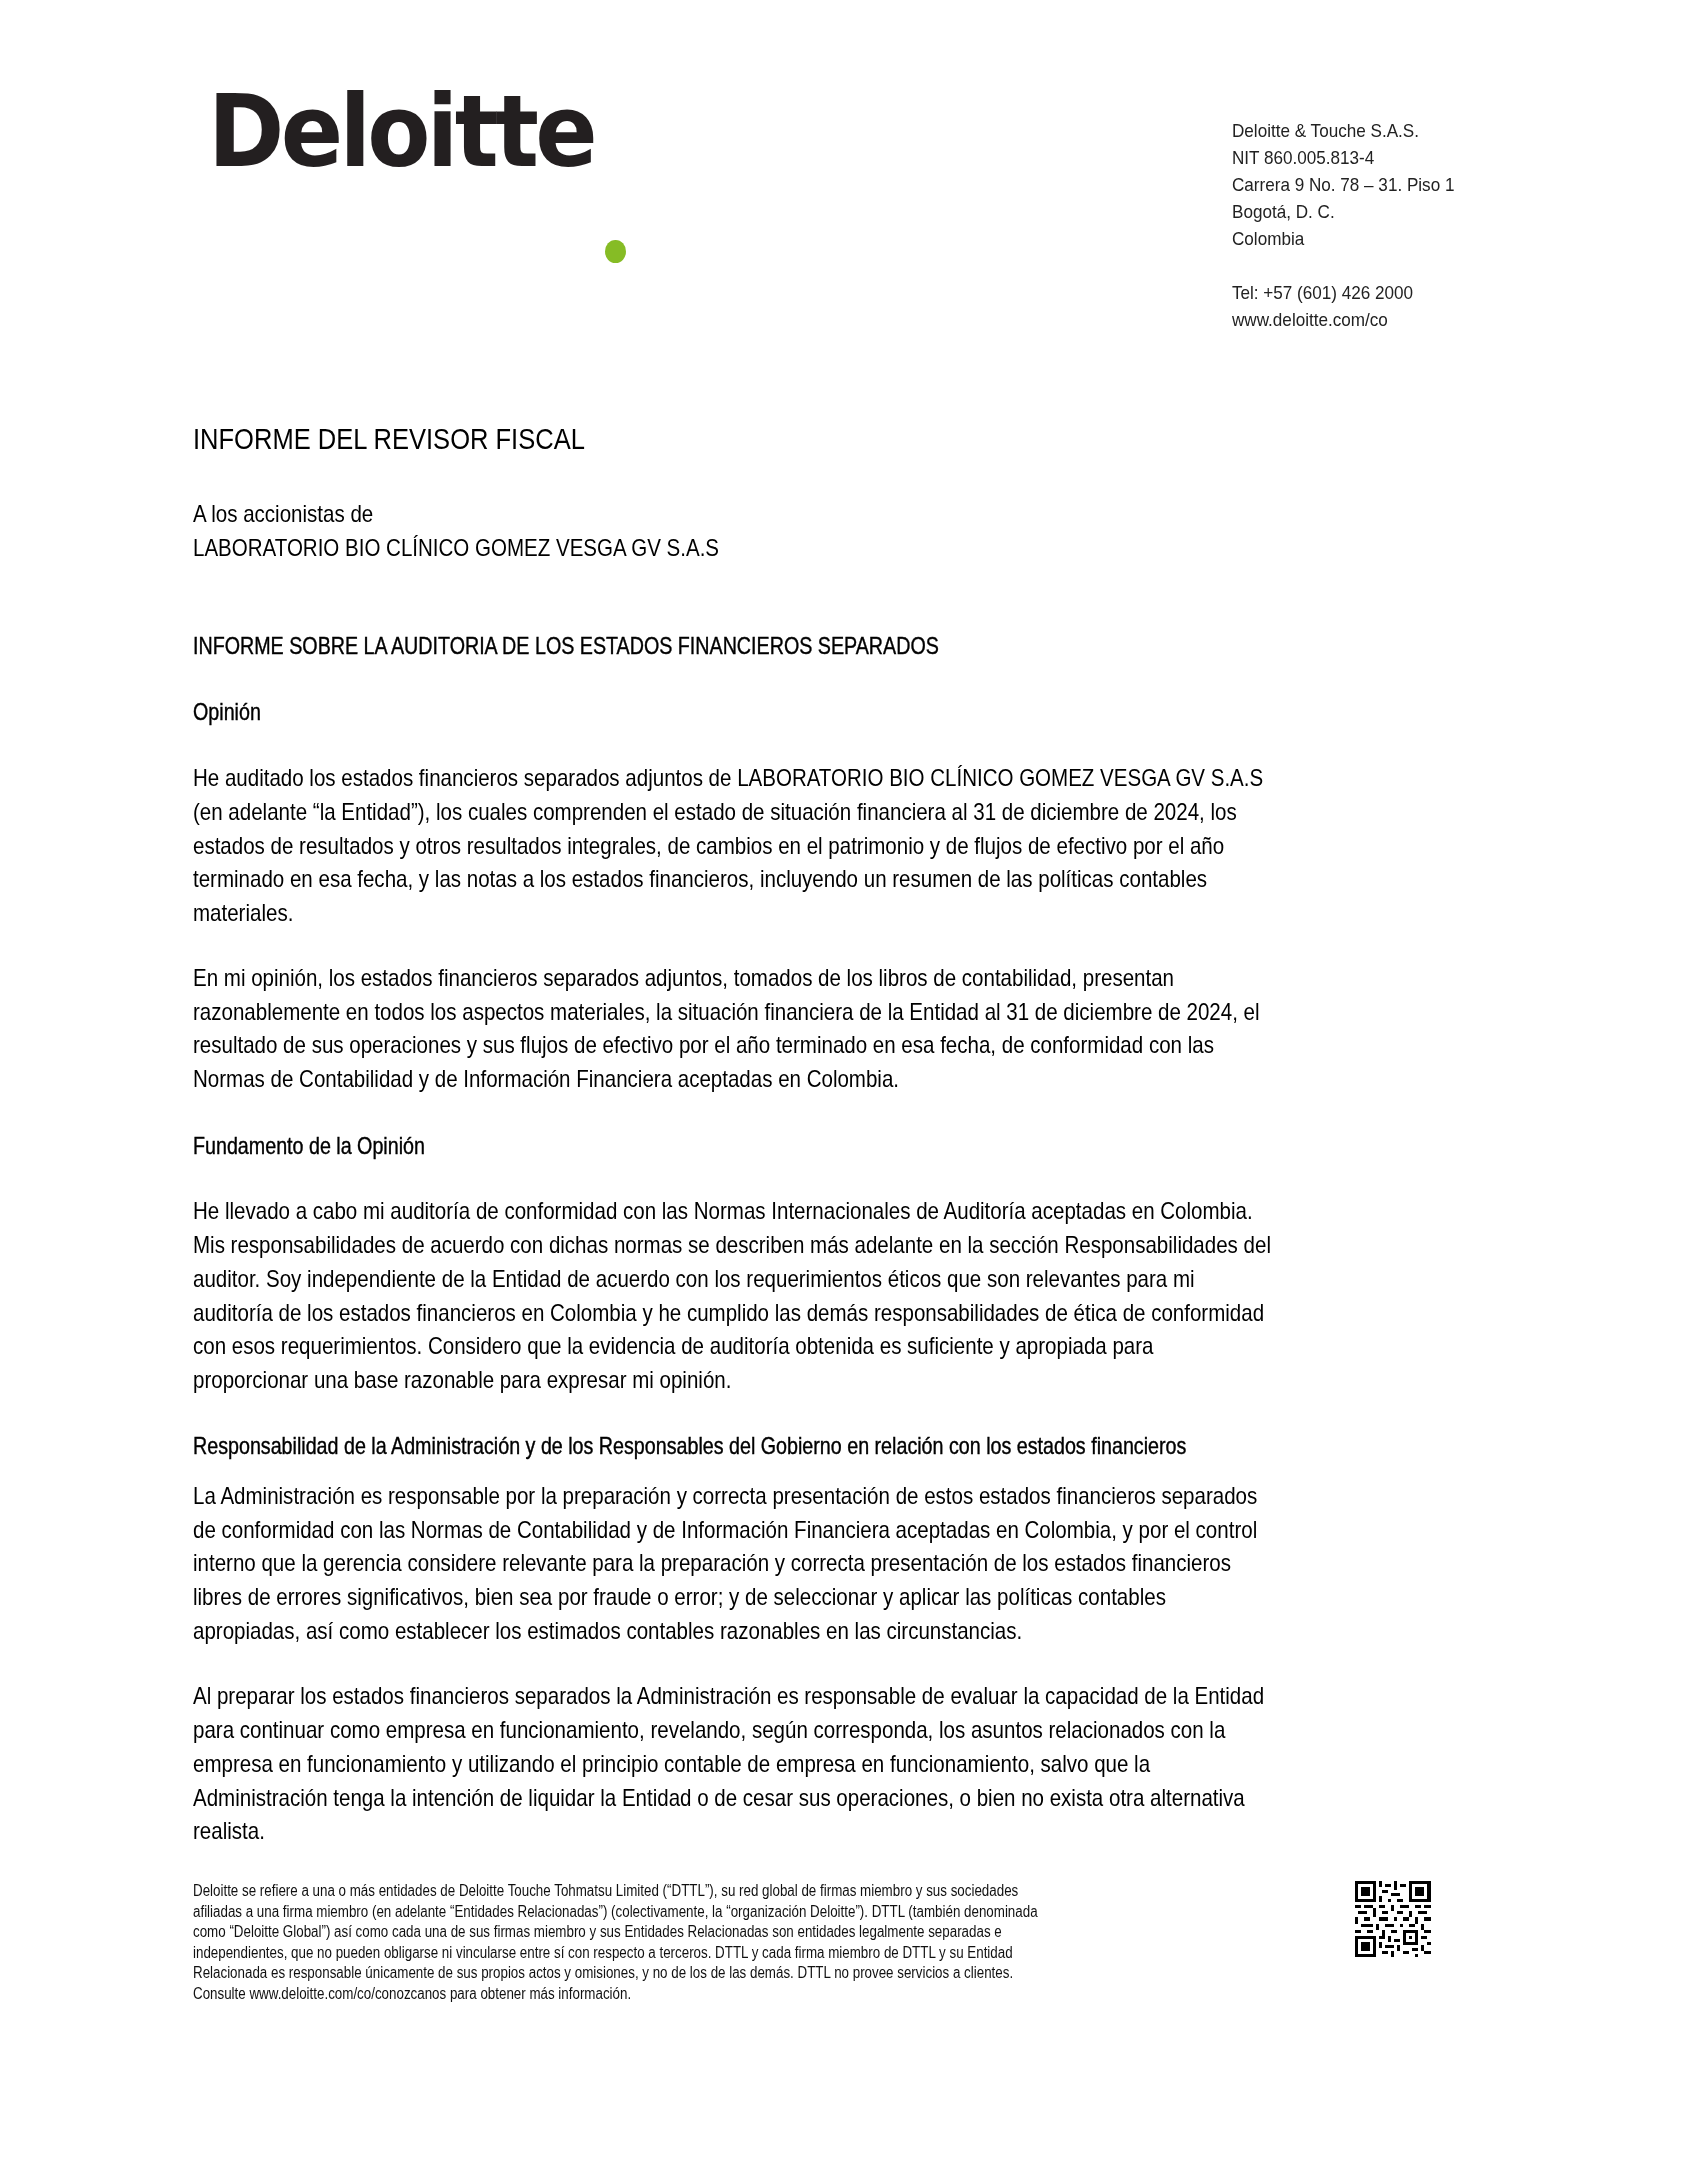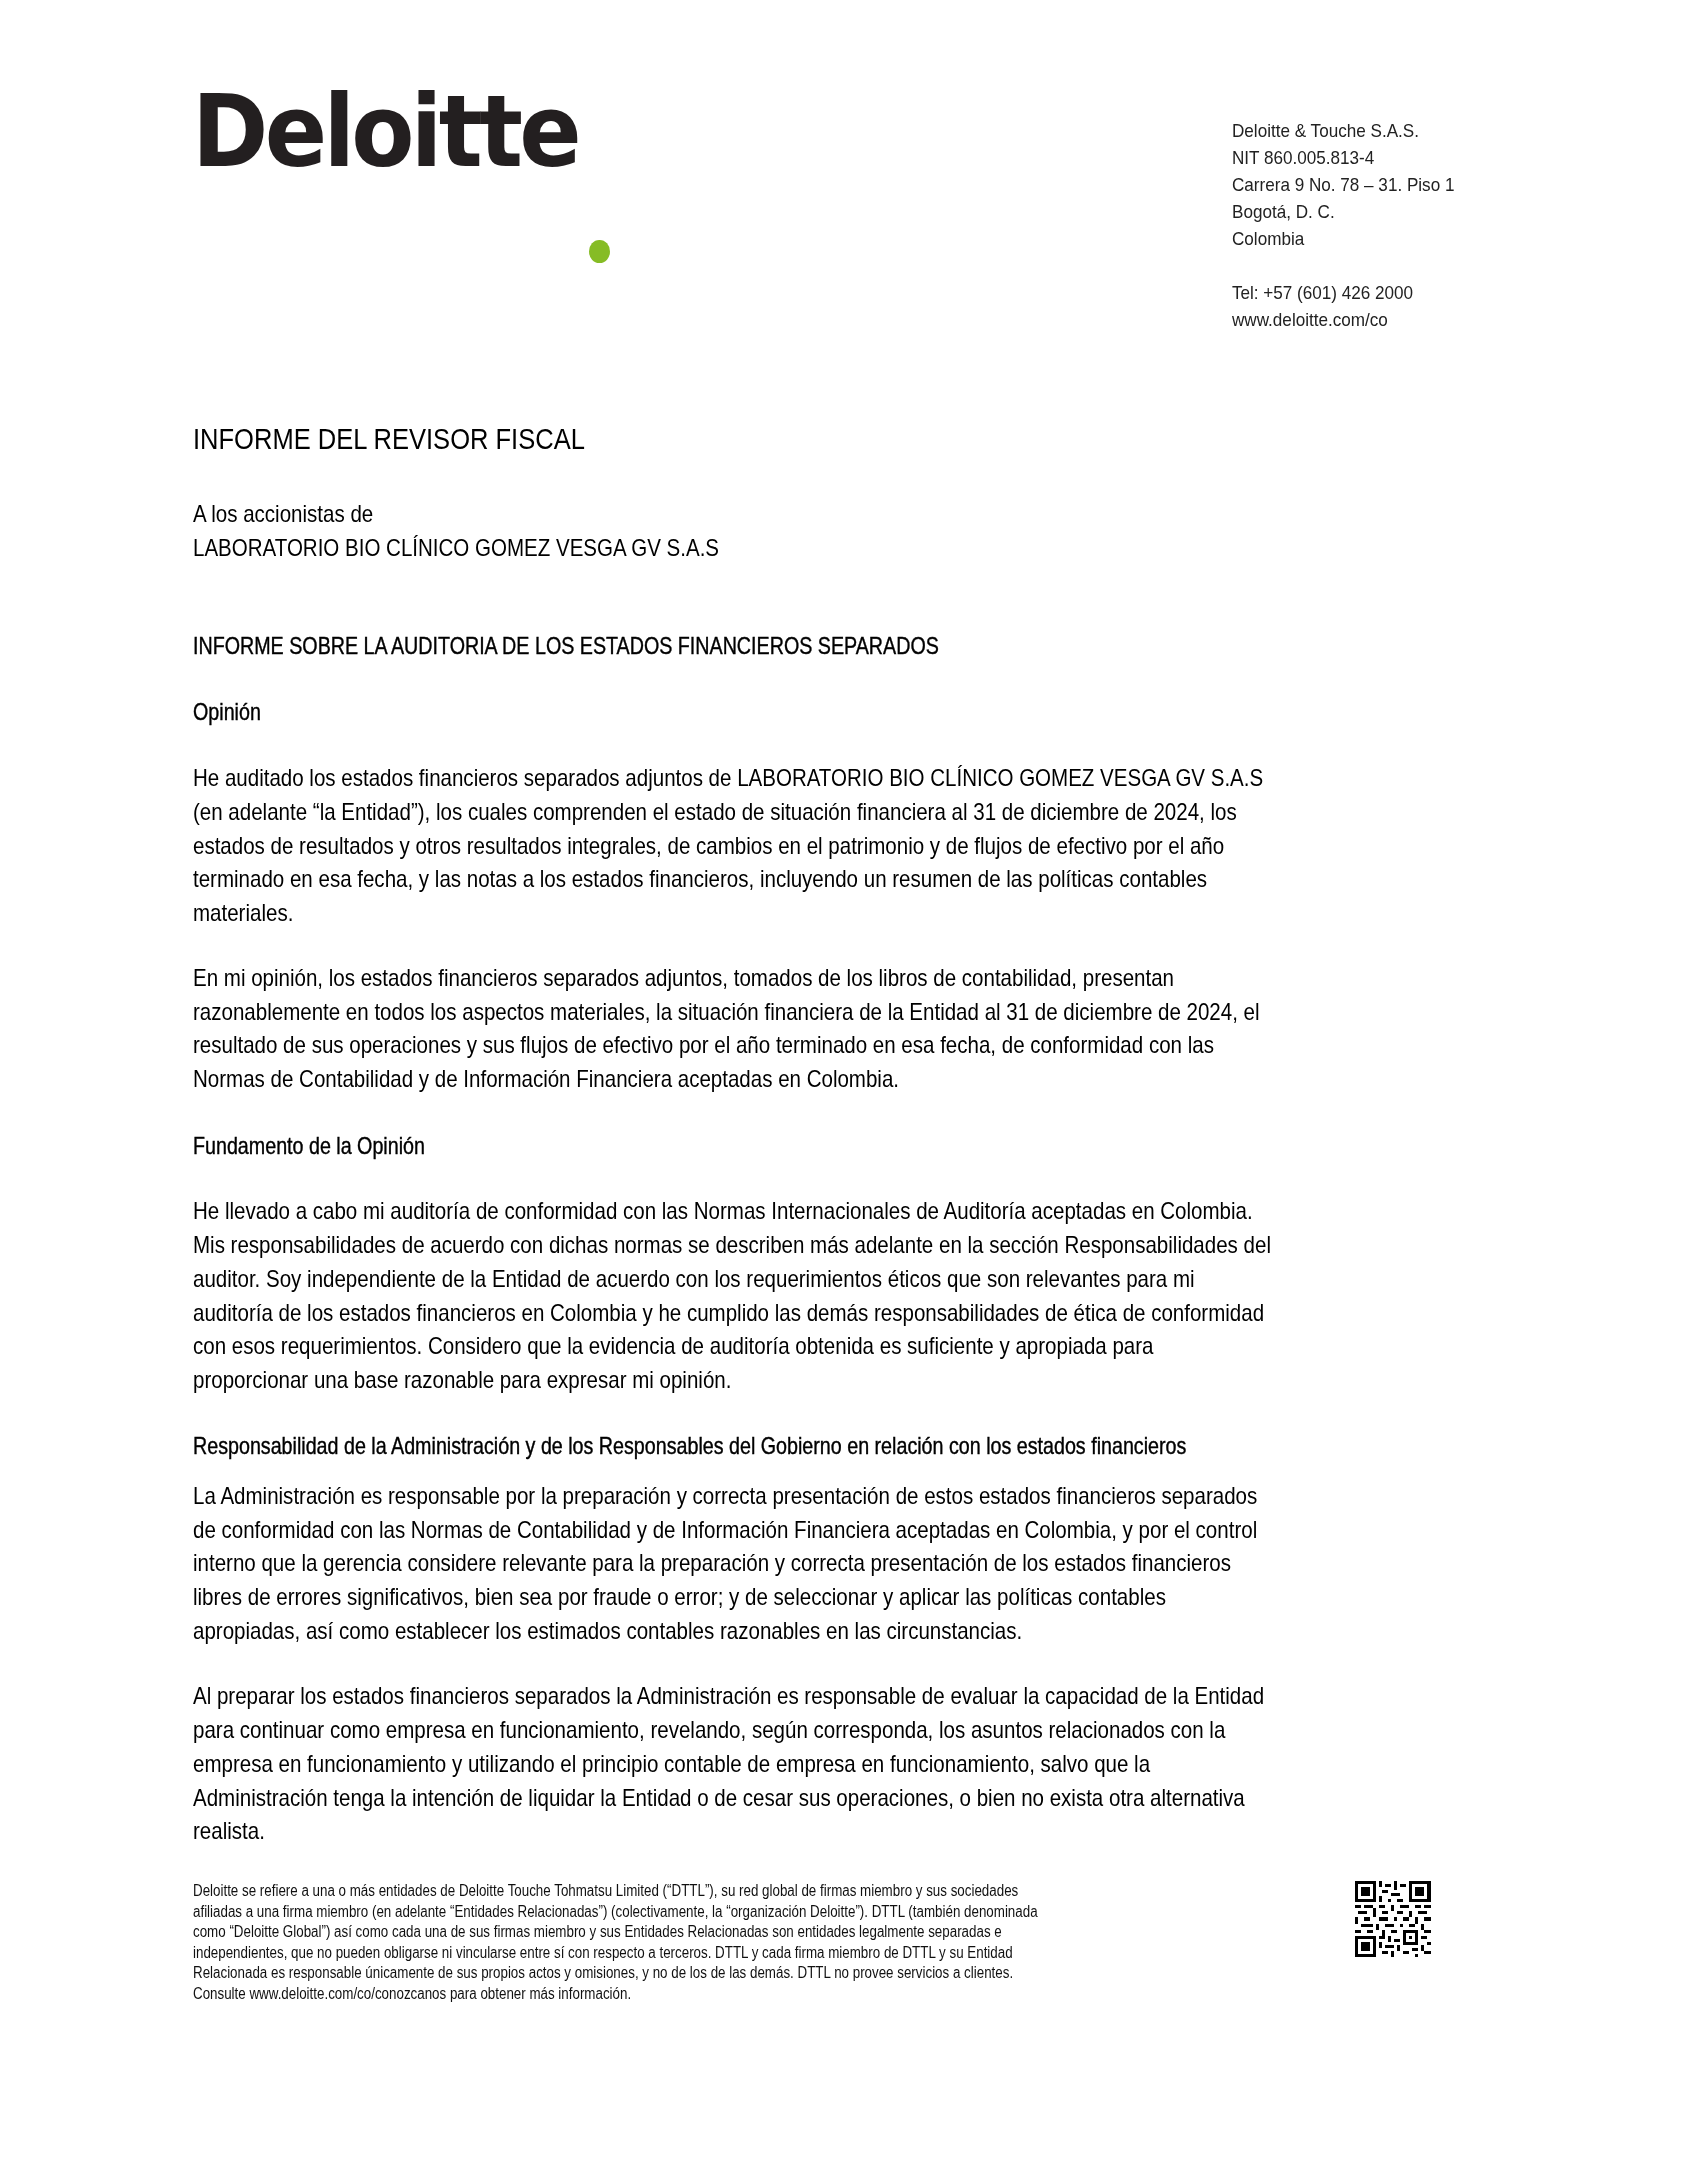--- a/index.html
+++ b/index.html
@@ -1,17 +1,17 @@
 <!DOCTYPE html>
 <html style="font-size:10.6px"><head>
 <meta charset="utf-8">
 <style>
   html, body { margin: 0; padding: 0; background: #ffffff; }
   body { width: 1687px; height: 2183px; position: relative; overflow: hidden; color: #000; font-family: "Liberation Sans", sans-serif; }
-  .logo { position: absolute; left: 192px; top: 91px; height: 86px; width: 423px; text-decoration: underline; }
+  .logo { position: absolute; left: 208px; top: 91px; height: 86px; width: 423px; text-decoration: underline; }
   .logo-word { position: absolute; left: 0; top: -9.3px; font-family: "DejaVu Sans", sans-serif; font-weight: bold; font-size: 99px; letter-spacing: -4px; color: #231f20; transform: scaleX(0.93); transform-origin: left top; line-height: 1; }
   .logo-dot { position: absolute; left: 397px; top: 149px; width: 20.5px; height: 23px; border-radius: 50%; background: #86bc25; }
   .address { position: absolute; left: 1232px; top: 117px; font-size: 19px; line-height: 27px; color: #222; transform: scaleX(0.9); transform-origin: left top; }
   .address .gap { height: 26.5px; }
   .line { position: absolute; left: 193px; white-space: nowrap; transform-origin: left top; }
   .title { font-size: 29px; transform: scaleX(0.88); }
   .body { font-size: 24px; transform: scaleX(0.855); }
   .heading { font-size: 24px; transform: scaleX(0.82); font-weight: normal; -webkit-text-stroke: 0.4px #000; }
   .footer-line { position: absolute; left: 193px; white-space: nowrap; font-size: 16px; transform: scaleX(0.835); transform-origin: left top; color: #111; }
   .qr { position: absolute; left: 1354px; top: 1881px; width: 77px; height: 76px; }

